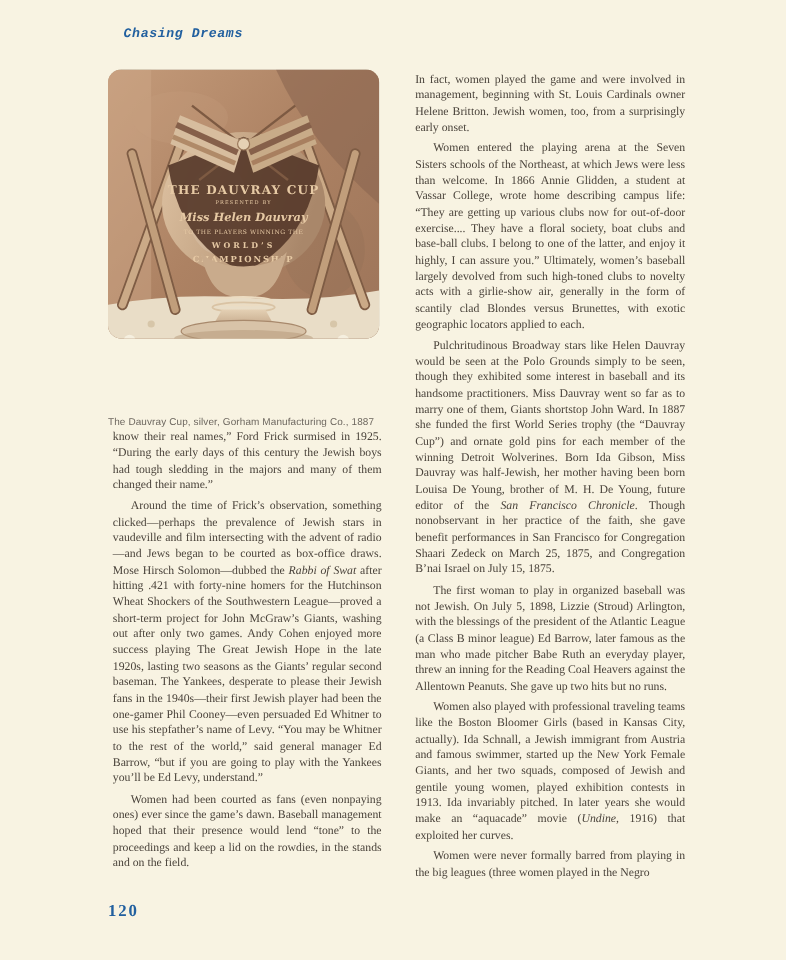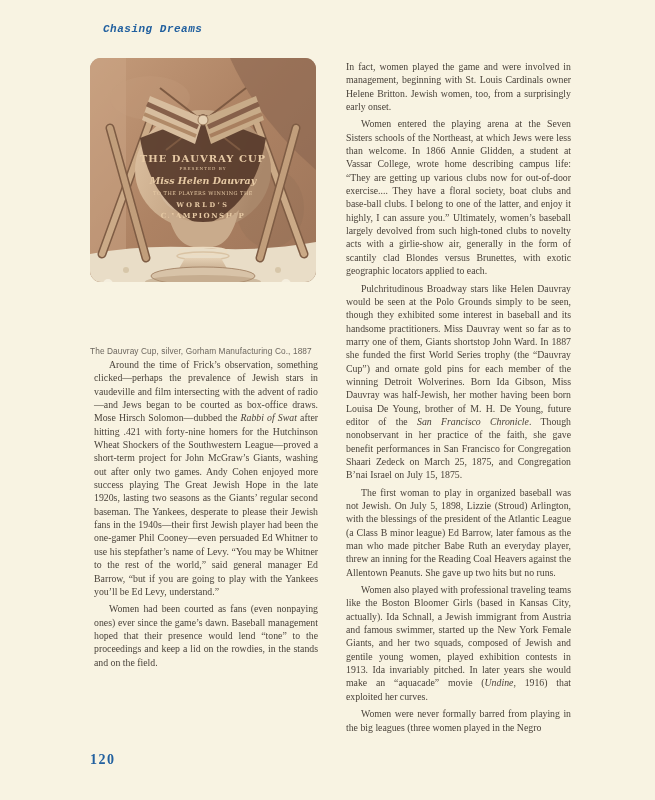--- a/index.html
+++ b/index.html
@@ -153,20 +153,21 @@
       <text class="lbl" x="96" y="244" text-anchor="middle">Half Size.</text>
       <text class="lbl" x="162" y="244" text-anchor="middle">7</text>
       <text class="lbl" x="126" y="251" text-anchor="middle">Gorham Mfg. Co.</text>
     </g>
   </svg>
 </div>
 
 <div class="caption">The Dauvray Cup, silver, Gorham Manufacturing Co., 1887</div>
 
 <div class="col col-left">
+    <p class="para"><span>know their real names,” Ford Frick surmised in 1925. “During the early days of this century the Jewish boys had tough sledding in the majors and many of them changed their name.”</span></p>
     <p class="para indent"><span>Around the time of Frick’s observation, something clicked—perhaps the prevalence of Jewish stars in vaudeville and film intersecting with the advent of radio—and Jews began to be courted as box-office draws. Mose Hirsch Solomon—dubbed the </span><em>Rabbi of Swat</em><span> after hitting .421 with forty-nine homers for the Hutchinson Wheat Shockers of the Southwestern League—proved a short-term project for John McGraw’s Giants, washing out after only two games. Andy Cohen enjoyed more success playing The Great Jewish Hope in the late 1920s, lasting two seasons as the Giants’ regular second baseman. The Yankees, desperate to please their Jewish fans in the 1940s—their first Jewish player had been the one-gamer Phil Cooney—even persuaded Ed Whitner to use his stepfather’s name of Levy. “You may be Whitner to the rest of the world,” said general manager Ed Barrow, “but if you are going to play with the Yankees you’ll be Ed Levy, understand.”</span></p>
     <p class="para indent"><span>Women had been courted as fans (even nonpaying ones) ever since the game’s dawn. Baseball management hoped that their presence would lend “tone” to the proceedings and keep a lid on the rowdies, in the stands and on the field.</span></p>
   </div>
 <div class="col col-right">
     <p class="para"><span>In fact, women played the game and were involved in management, beginning with St. Louis Cardinals owner Helene Britton. Jewish women, too, from a surprisingly early onset.</span></p>
     <p class="para indent"><span>Women entered the playing arena at the Seven Sisters schools of the Northeast, at which Jews were less than welcome. In 1866 Annie Glidden, a student at Vassar College, wrote home describing campus life: “They are getting up various clubs now for out-of-door exercise.... They have a floral society, boat clubs and base-ball clubs. I belong to one of the latter, and enjoy it highly, I can assure you.” Ultimately, women’s baseball largely devolved from such high-toned clubs to novelty acts with a girlie-show air, generally in the form of scantily clad Blondes versus Brunettes, with exotic geographic locators applied to each.</span></p>
     <p class="para indent"><span>Pulchritudinous Broadway stars like Helen Dauvray would be seen at the Polo Grounds simply to be seen, though they exhibited some interest in baseball and its handsome practitioners. Miss Dauvray went so far as to marry one of them, Giants shortstop John Ward. In 1887 she funded the first World Series trophy (the “Dauvray Cup”) and ornate gold pins for each member of the winning Detroit Wolverines. Born Ida Gibson, Miss Dauvray was half-Jewish, her mother having been born Louisa De Young, brother of M. H. De Young, future editor of the </span><em>San Francisco Chronicle</em><span>. Though nonobservant in her practice of the faith, she gave benefit performances in San Francisco for Congregation Shaari Zedeck on March 25, 1875, and Congregation B’nai Israel on July 15, 1875.</span></p>
     <p class="para indent"><span>The first woman to play in organized baseball was not Jewish. On July 5, 1898, Lizzie (Stroud) Arlington, with the blessings of the president of the Atlantic League (a Class B minor league) Ed Barrow, later famous as the man who made pitcher Babe Ruth an everyday player, threw an inning for the Reading Coal Heavers against the Allentown Peanuts. She gave up two hits but no runs.</span></p>
     <p class="para indent"><span>Women also played with professional traveling teams like the Boston Bloomer Girls (based in Kansas City, actually). Ida Schnall, a Jewish immigrant from Austria and famous swimmer, started up the New York Female Giants, and her two squads, composed of Jewish and gentile young women, played exhibition contests in 1913. Ida invariably pitched. In later years she would make an “aquacade” movie (</span><em>Undine</em><span>, 1916) that exploited her curves.</span></p>
     <p class="para indent"><span>Women were never formally barred from playing in the big leagues (three women played in the Negro</span></p>

